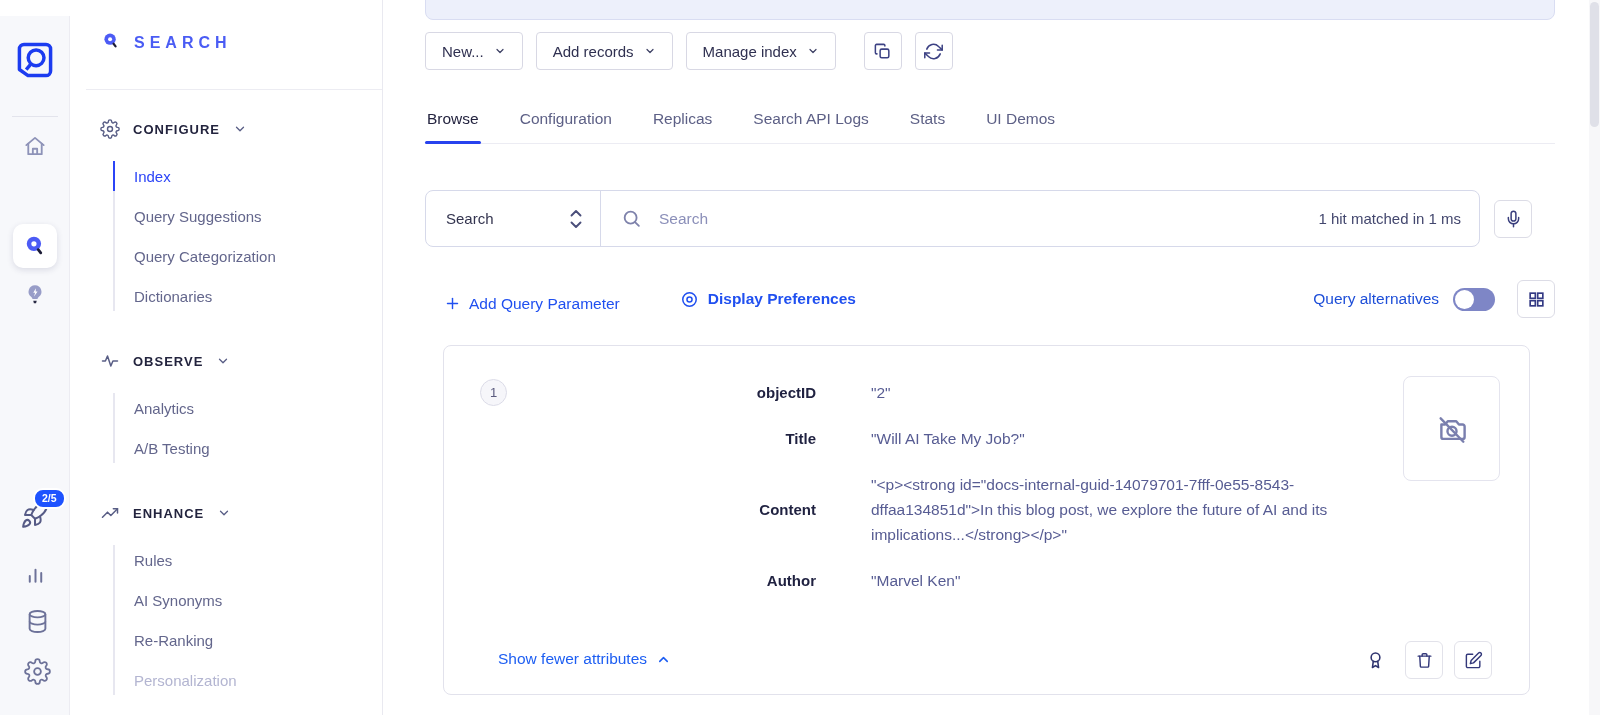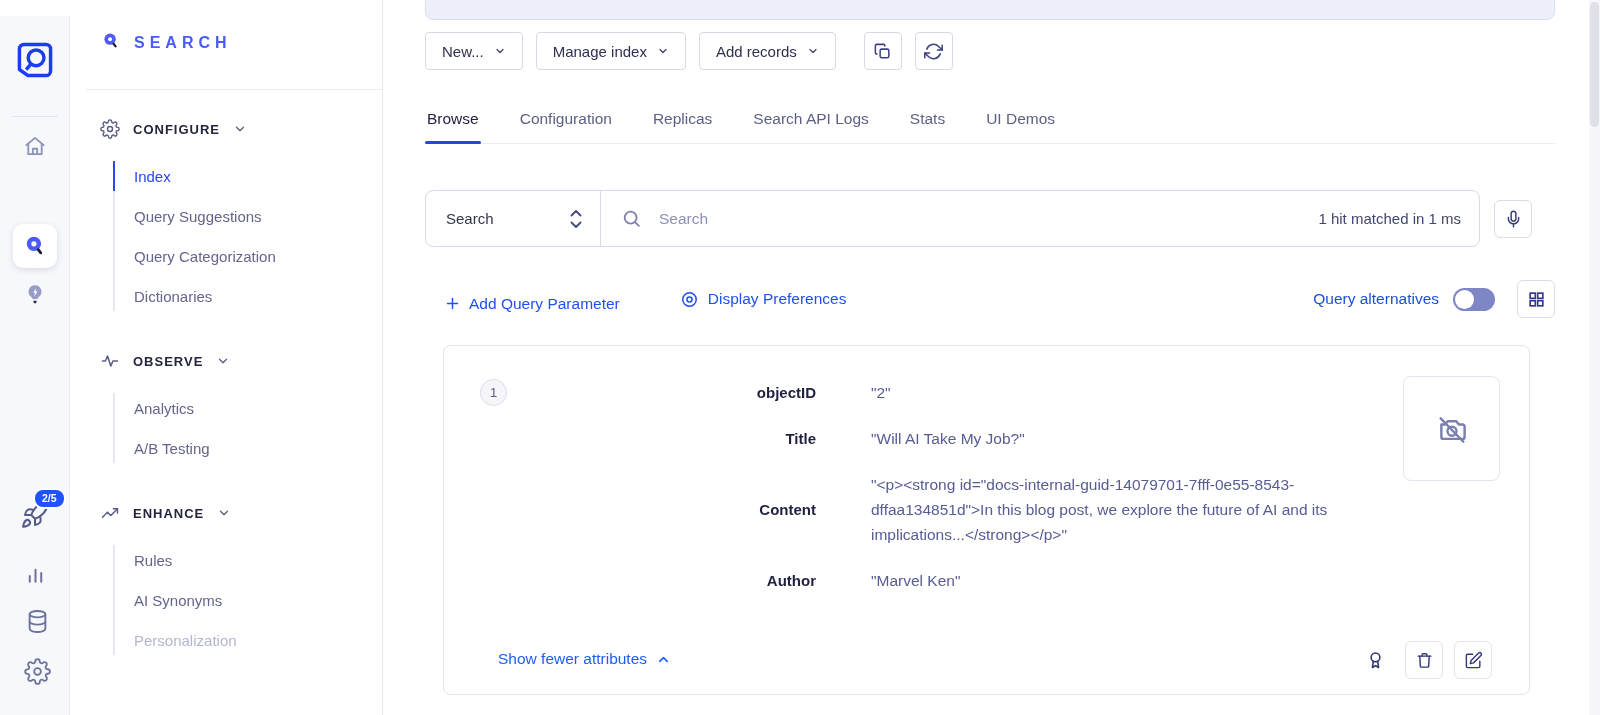--- a/index.html
+++ b/index.html
@@ -65,21 +65,21 @@
   .sb-input { border:none; outline:none; flex:1; margin-left:16px; font-size:15.5px; color:#33344f;
     font-family:inherit; background:transparent; }
   .sb-input::placeholder { color:#8b8fb9; opacity:1; }
   .sb-stats { font-size:15px; color:#43476e; white-space:nowrap; }
   .mic-btn { position:absolute; left:1111px; top:200px; width:38px; height:38px; background:#fff;
     border:1px solid #dcdce6; border-radius:6px; display:flex; align-items:center; justify-content:center; cursor:pointer; }
 
   .query-row { position:absolute; left:42px; top:284px; width:1130px; height:30px; display:flex; align-items:center; }
   .q-link { display:flex; align-items:center; gap:9px; color:#2050f0; font-size:15.5px; cursor:pointer; }
   .q-link.first { margin-left:20px;margin-top:9px; }
-  .q-link.second { margin-left:60px; }
+  .q-link.second { margin-left:60px;font-weight:bold; }
   .q-alt { margin-left:auto; display:flex; align-items:center; gap:14px; }
   .q-alt-label { font-size:15.5px; color:#1d4ed8; }
   .toggle { width:42px; height:23px; border-radius:12px; background:#7e86c6; position:relative; cursor:pointer; }
   .toggle-knob { position:absolute; left:2px; top:2px; width:19px; height:19px; border-radius:50%; background:#fff; }
   .grid-btn { margin-left:22px; width:38px; height:38px; background:#fff; border:1px solid #dcdce6;
     border-radius:6px; display:flex; align-items:center; justify-content:center; cursor:pointer; }
 
   
   .hit-card { position:absolute; left:60px; top:345px; width:1087px; height:350px; background:#fff;
     border:1px solid #e2e2ec; border-radius:8px; }
@@ -230,44 +230,45 @@
             <path d="M16 7h5v5"></path>
         </svg>
         <span class="sb-section-label">ENHANCE</span>
         <svg width="14" height="14" viewBox="0 0 24 24" fill="none" stroke="#585d85" stroke-width="2.2" stroke-linecap="round" stroke-linejoin="round">
             <path d="M6 9l6 6 6-6"></path>
           </svg>
       </div>
       <div class="sb-items">
         <div class="sb-item">Rules</div>
         <div class="sb-item">AI Synonyms</div>
+        <div class="sb-item">Re-Ranking</div>
         <div class="sb-item disabled">Personalization</div>
       </div>
     </section>
   </nav>
 
   <main class="main">
 
     <div class="index-partial"></div>
 
     <div class="toolbar">
       <button class="tb-btn">
         <span>New...</span>
         <svg width="12" height="12" viewBox="0 0 24 24" fill="none" stroke="#3c3f63" stroke-width="2.4" stroke-linecap="round" stroke-linejoin="round">
             <path d="M6 9l6 6 6-6"></path>
           </svg>
       </button>
       <button class="tb-btn">
+        <span>Add records</span>
+        <svg width="12" height="12" viewBox="0 0 24 24" fill="none" stroke="#3c3f63" stroke-width="2.4" stroke-linecap="round" stroke-linejoin="round">
+            <path d="M6 9l6 6 6-6"></path>
+          </svg>
+      </button>
+      <button class="tb-btn">
         <span>Manage index</span>
-        <svg width="12" height="12" viewBox="0 0 24 24" fill="none" stroke="#3c3f63" stroke-width="2.4" stroke-linecap="round" stroke-linejoin="round">
-            <path d="M6 9l6 6 6-6"></path>
-          </svg>
-      </button>
-      <button class="tb-btn">
-        <span>Add records</span>
         <svg width="12" height="12" viewBox="0 0 24 24" fill="none" stroke="#3c3f63" stroke-width="2.4" stroke-linecap="round" stroke-linejoin="round">
             <path d="M6 9l6 6 6-6"></path>
           </svg>
       </button>
       <button class="tb-icon-btn copy">
         <svg width="19" height="19" viewBox="0 0 24 24" fill="none" stroke="#3c4183" stroke-width="1.9" stroke-linecap="round" stroke-linejoin="round">
           <rect x="9" y="9" width="11" height="11" rx="2"></rect>
             <path d="M5 15H4.5A1.5 1.5 0 0 1 3 13.5v-9A1.5 1.5 0 0 1 4.5 3h9A1.5 1.5 0 0 1 15 4.5V5"></path>
         </svg>
       </button>

